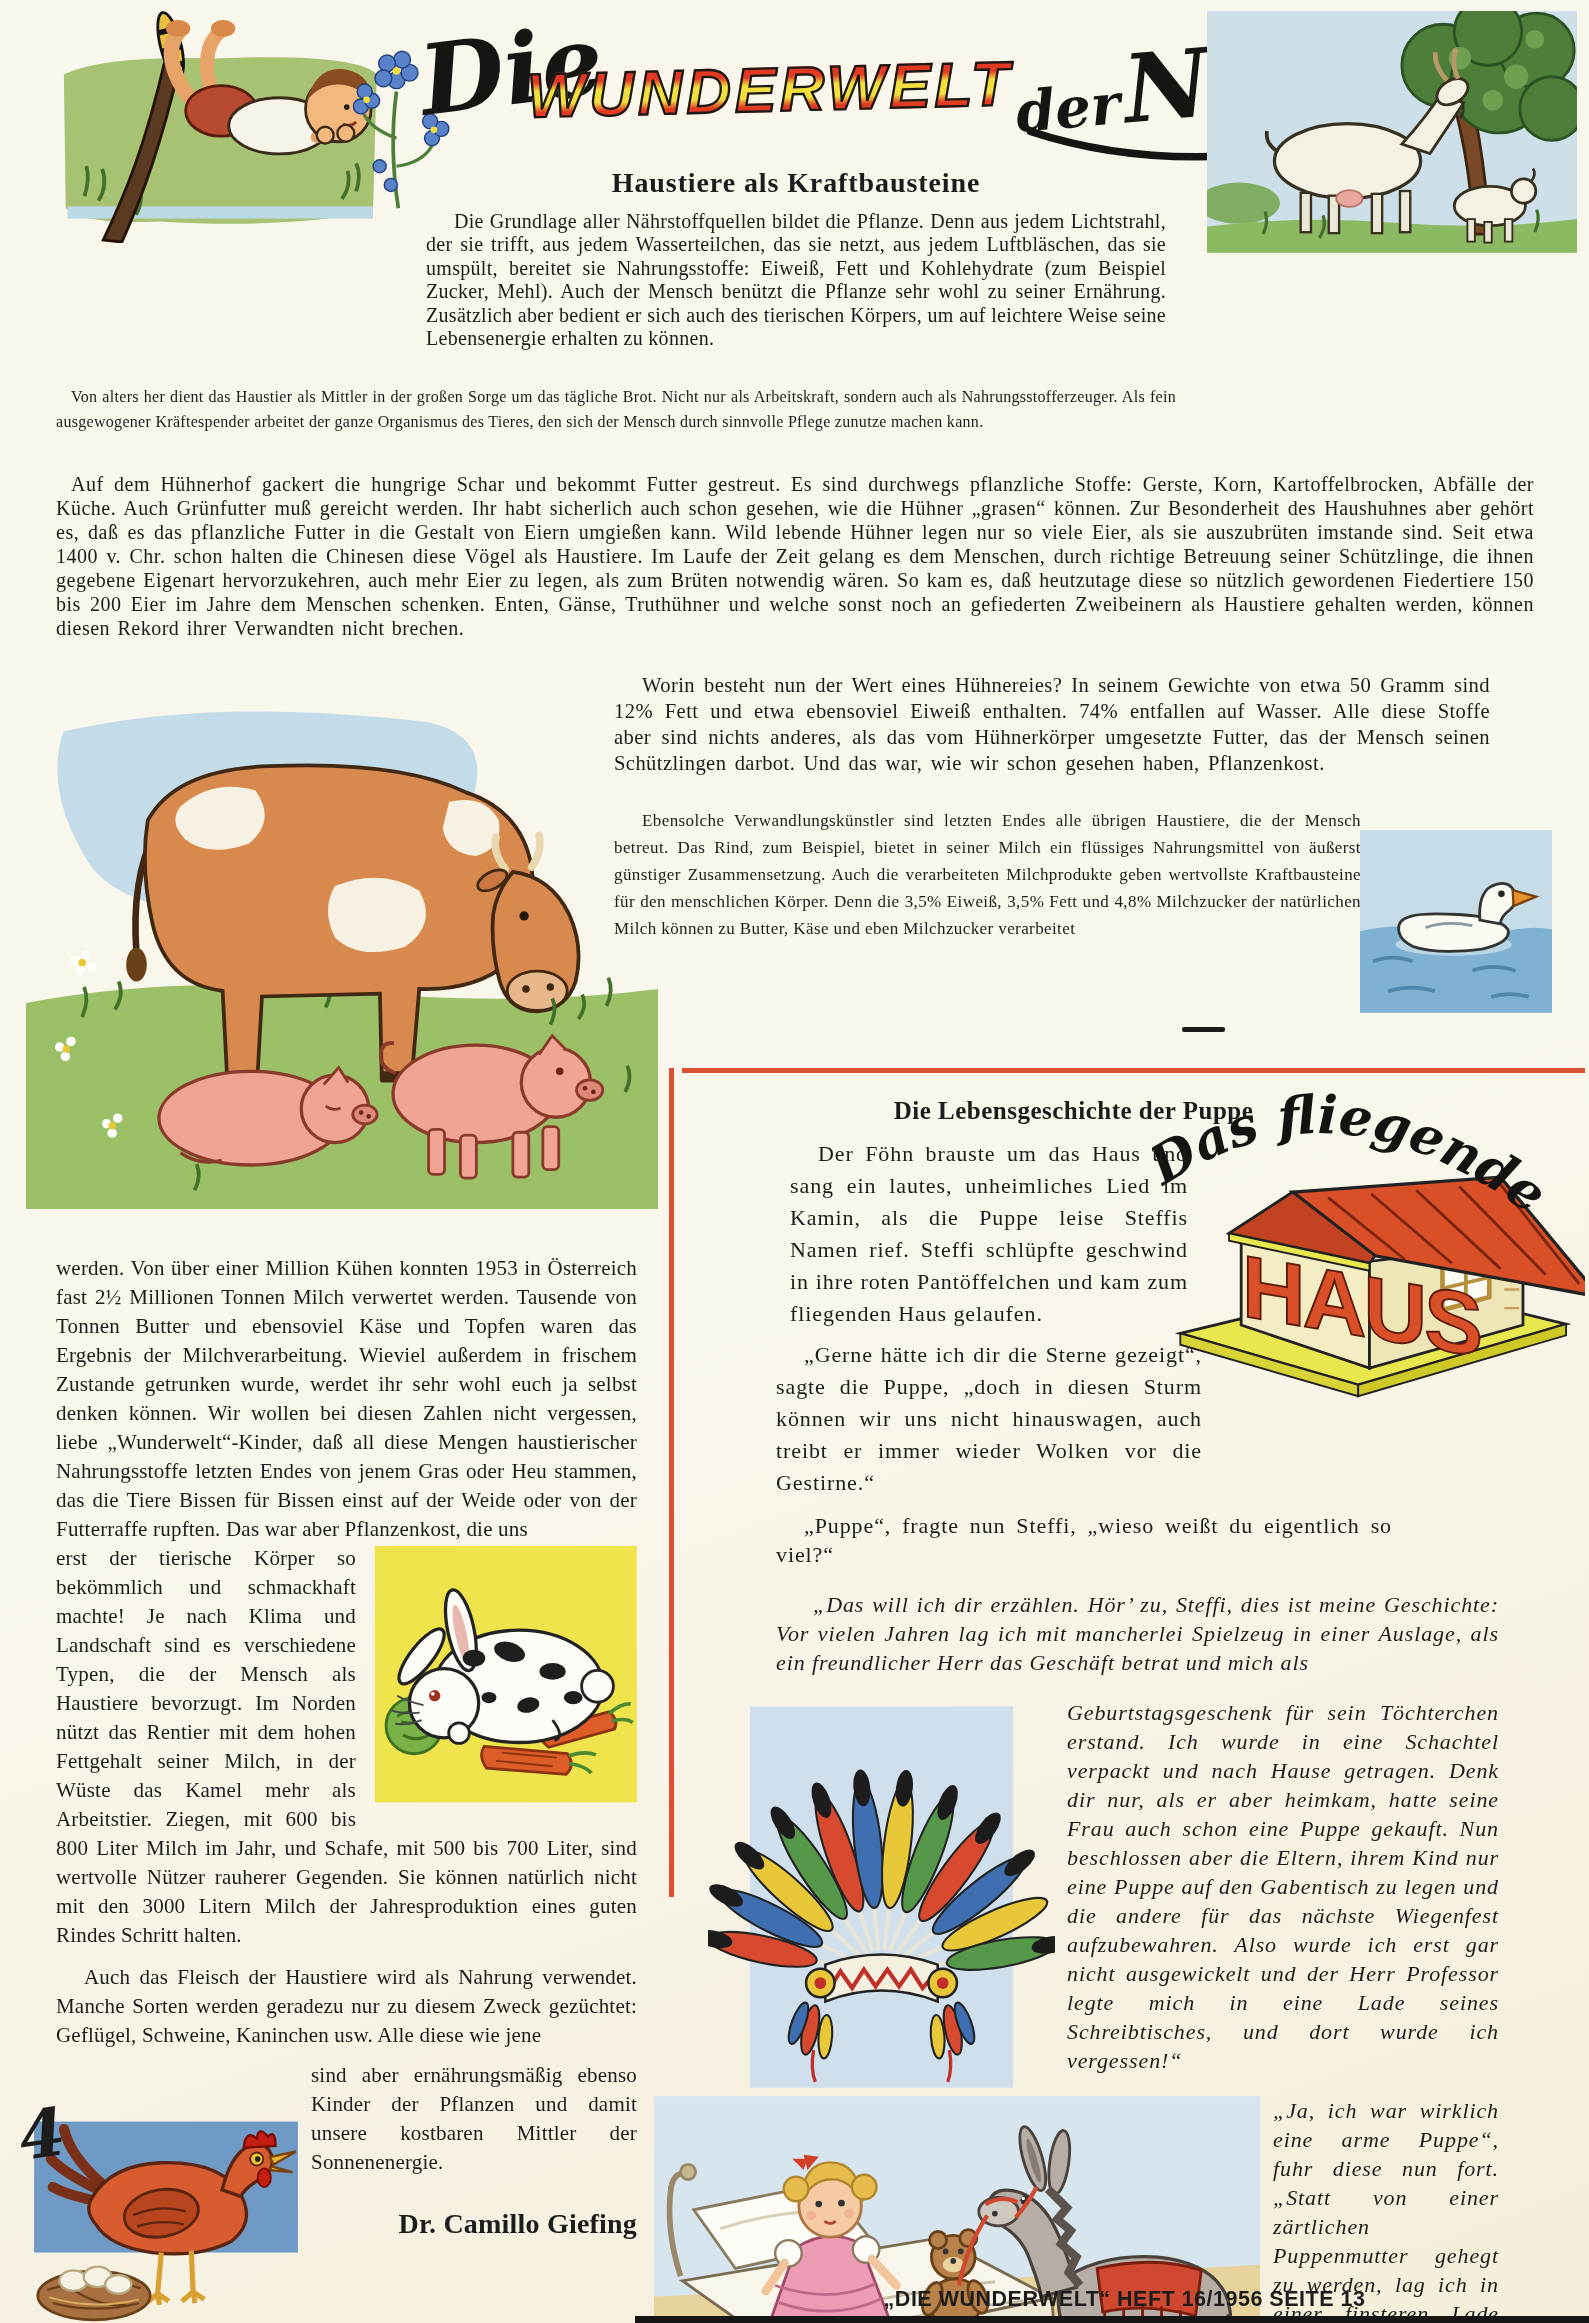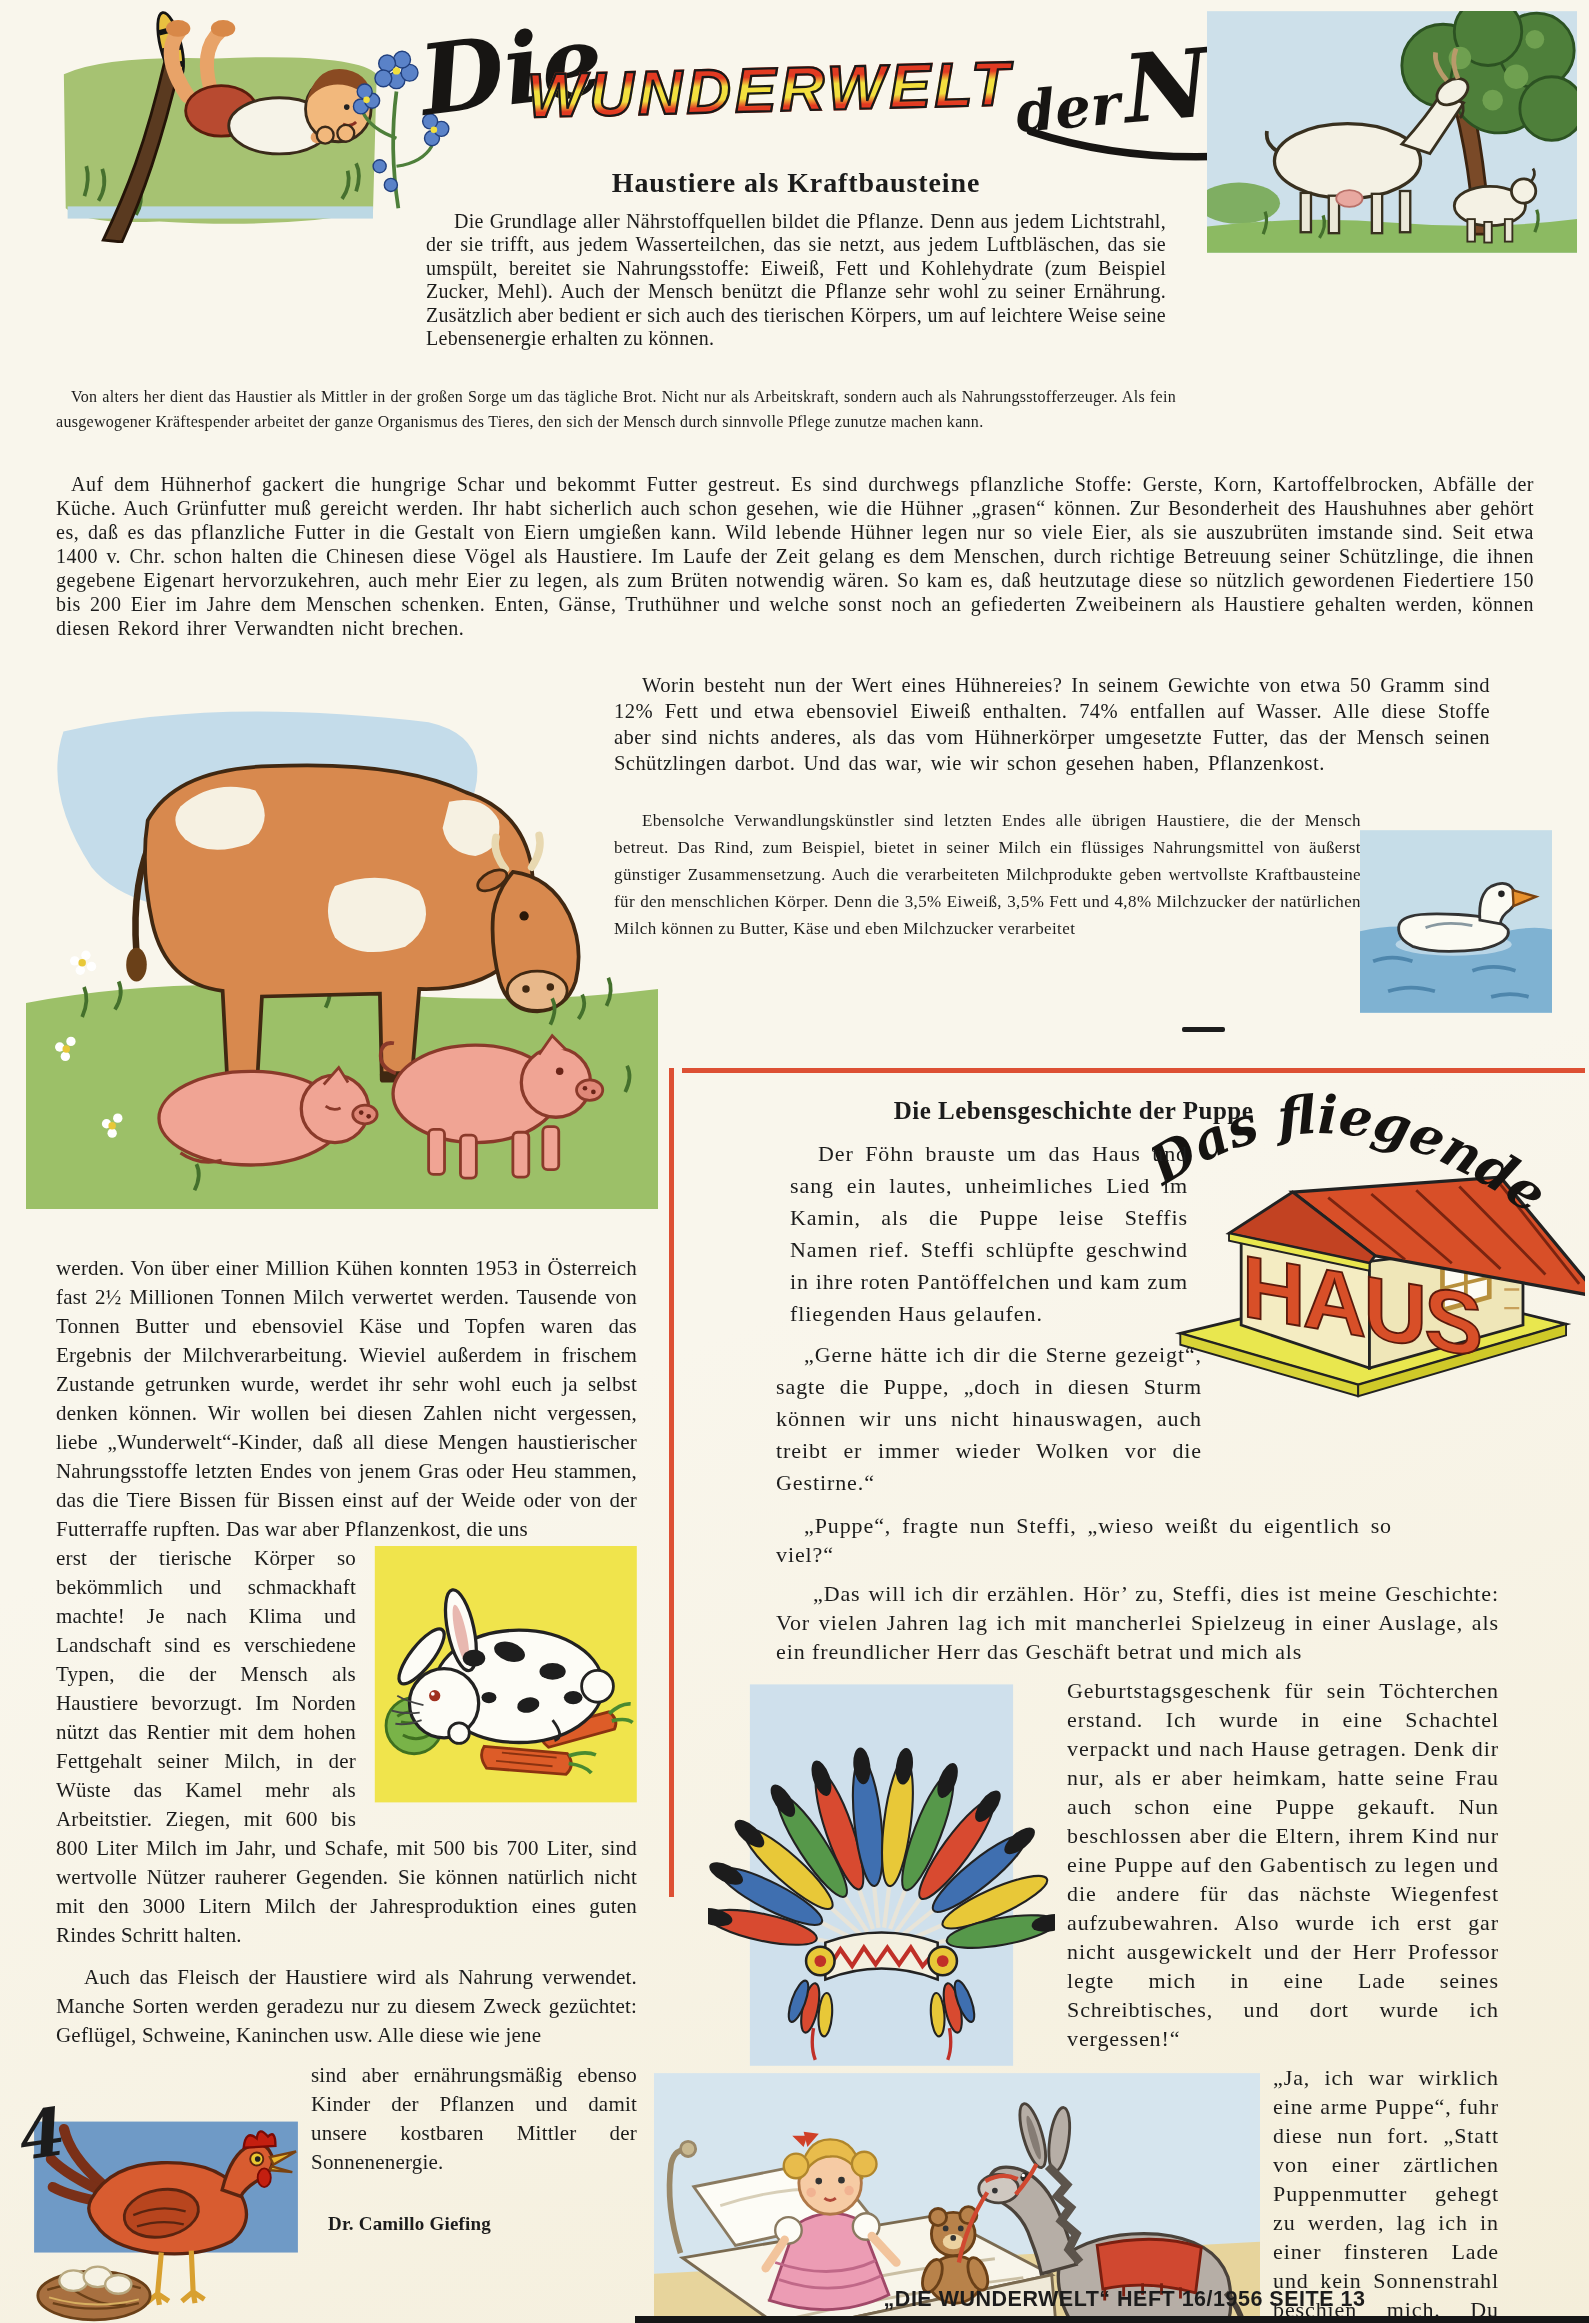--- a/index.html
+++ b/index.html
@@ -33,33 +33,33 @@
   .p2{position:absolute;left:56px;top:384px;width:1120px;font-size:16px;line-height:25px;letter-spacing:0.3px;text-indent:15px;}
   .p3{position:absolute;left:56px;top:472px;width:1478px;font-size:20px;line-height:24px;letter-spacing:0.5px;word-spacing:1.9px;text-indent:15px;}
   .p4{position:absolute;left:614px;top:672px;width:876px;font-size:20.6px;line-height:26px;letter-spacing:0.4px;word-spacing:2.8px;text-indent:28px;}
   .p5{position:absolute;left:614px;top:807px;width:747px;font-size:17px;line-height:27px;letter-spacing:0.4px;text-indent:28px;}
   
   .leftcol{position:absolute;left:56px;top:1254px;width:581px;font-size:21px;line-height:29px;letter-spacing:0.2px;}
   .leftcol .para{margin-bottom:0;}
   .leftcol .gap{margin-top:13px;}
   .rabbit-float{float:right;width:268px;height:262px;margin:1.9px 0 5.6px 13px;}
   .p7b{margin-left:255px;margin-top:11.2px;}
-  .byline{margin-left:272px;margin-top:32px;font-size:19px;font-weight:bold;}
+  .byline{margin-left:272px;margin-top:32px;font-size:28px;font-weight:bold;text-align:right;}
   
   .rule-h{position:absolute;left:682px;top:1068px;width:903px;height:4.7px;background:#dd5034;}
   .rule-v{position:absolute;left:669px;top:1068px;width:4.7px;height:829px;background:#dd5034;}
   .dash{position:absolute;left:1182px;top:1027px;width:43px;height:4.7px;background:#1c1c1c;border-radius:1.9px;}
   .bottom-strip{position:absolute;left:635px;top:2316px;width:954px;height:7.5px;background:#161616;}
   
   .a2{position:absolute;left:776px;top:1077px;width:723px;font-size:22px;line-height:29px;letter-spacing:0.9px;}
   .a2-title{margin:19px 0 13px 82px;font-size:25px;font-weight:bold;letter-spacing:0.5px;width:431px;text-align:center;}
   .a2 .n{margin-left:14px;width:398px;line-height:32px;}
   .a2 .n2{margin-left:0;width:426px;line-height:32px;margin-top:9.4px;}
   .a2 .one{width:616px;margin-top:11.2px;}
-  .a2 .w{margin-top:10px;}
+  .a2 .w{margin-top:21px;font-style:italic;}
   .hd-float{float:left;width:278px;height:394px;margin:0 13px 3.7px 0;}
   .hd-float svg{margin-left:-68px;}
   .bed-float{float:left;width:484px;height:326px;margin:0 13px 0 0;}
   .bed-float svg{margin-left:-122px;}
   .ind2{text-indent:19px;}
   
   .footer{position:absolute;left:656px;top:2287px;width:937px;text-align:center;
           font-family:"Liberation Sans","DejaVu Sans",sans-serif;font-weight:bold;font-size:21.5px;letter-spacing:0.5px;}
   .pagemark{position:absolute;left:19px;top:2095px;font-size:66px;font-style:italic;font-weight:bold;
             font-family:"DejaVu Serif",serif;transform:rotate(-8deg);}

